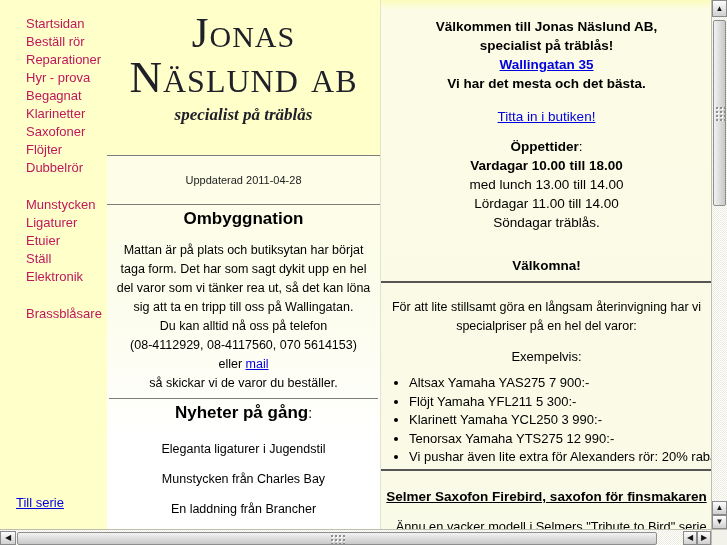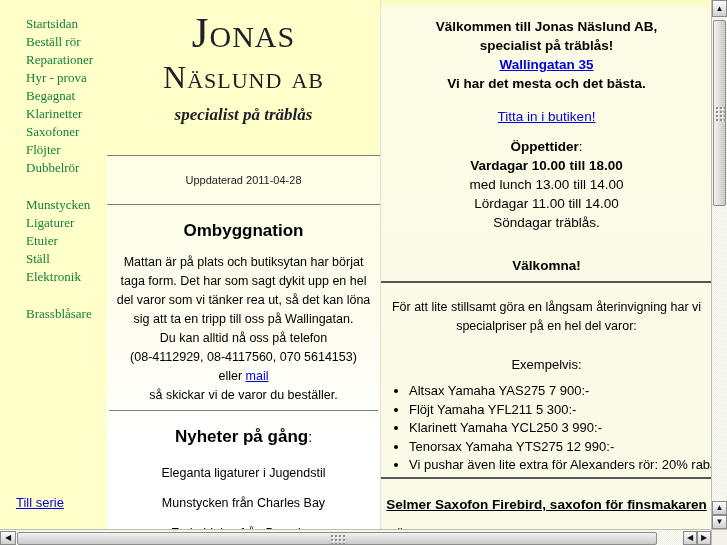--- a/index.html
+++ b/index.html
@@ -3,58 +3,58 @@
 <meta charset="utf-8">
 <style>
   html,body{margin:0;padding:0;background:#ffffff;}
   .screen{position:relative;width:727px;height:545px;overflow:hidden;
           font-family:"Liberation Sans",sans-serif;color:#000;background:#fff;}
 
   
   .sidebar{position:absolute;left:0;top:0;width:107px;height:529px;
            background:#ffffc9;box-sizing:border-box;padding:15px 0 0 26px;}
   .nav-group{margin:0 0 19px 0;}
-  .nav-item{font-size:13px;line-height:18px;white-space:nowrap;cursor:pointer;color:#15803d;font-family:Liberation Serif, serif;}
+  .nav-item{font-size:13px;line-height:18px;white-space:nowrap;cursor:pointer;color:#be185d;}
   .back-top{position:absolute;left:16px;top:495px;font-size:13px;
             color:#0000e0;text-decoration:underline;cursor:pointer;white-space:nowrap;}
 
   
   .center-col{position:absolute;left:107px;top:0;width:273px;height:529px;overflow:hidden;
               background:linear-gradient(180deg,#fdfde8 0px,#fdfde8 200px,#fdfdf0 330px,#ffffff 440px,#ffffff 100%);}
   .logo-box{height:156px;background:#ffffc9;border-bottom:1px solid #7d7d7d;
             text-align:center;box-sizing:border-box;padding-top:10px;}
   .logo-l1{font-family:"Liberation Serif",serif;font-variant:small-caps;
            font-size:43px;line-height:46px;letter-spacing:1px;color:#20202a;}
   .logo-l2{font-family:"Liberation Serif",serif;font-variant:small-caps;
-           font-size:32px;line-height:42px;letter-spacing:1px;color:#20202a;}
+           font-size:45px;line-height:42px;letter-spacing:1px;color:#20202a;}
   .logo-sub{font-family:"Liberation Serif",serif;font-style:italic;font-weight:700;
             font-size:17px;margin-top:7px;color:#20202a;}
   .updated-row{height:48px;line-height:48px;text-align:center;font-size:11px;color:#222;
                border-bottom:1px solid #7d7d7d;}
   .center-body{text-align:center;font-size:12.5px;line-height:19px;}
-  .c-heading{font-size:17px;font-weight:bold;margin:16px 0 0 0;line-height:19px;}
+  .c-heading{font-size:17px;font-weight:bold;margin:4px 0 0 0;line-height:19px;}
   .c-para{white-space:pre;margin-top:13px;}
   .inline-line{line-height:19px;}
   a.blue{color:#0000e0;text-decoration:underline;cursor:pointer;}
   .c-rule{border:0;border-top:1px solid #7d7d7d;margin:5px 2px 0 2px;}
   .news-item{margin-top:11px;line-height:19px;}
   .news-item.first{margin-top:17px;}
 
   
   .right-col{position:absolute;left:380px;top:0;width:331px;height:529px;overflow:hidden;
              border-left:1px solid #e2e2cf;box-sizing:content-box;
              background:linear-gradient(180deg,#fbfbbc 0px,#fcfce6 10px,#fafae6 300px,#fafae8 100%);}
   .r-narrow{width:331px;text-align:center;font-size:13.5px;line-height:19px;}
   .r-narrow .b{font-weight:bold;}
   .pad-top{padding-top:17px;}
   .mt14{margin-top:14px;} .mt11{margin-top:11px;} .mt9{margin-top:24px;}
   .r-rule{border:0;border-top:2px solid #565656;margin:6px 0 0 0;width:331px;}
   .r-wide{width:360px;text-align:center;}
   .promo{font-size:12.5px;line-height:19px;white-space:pre;margin-top:15px;}
-  .examples{font-size:13px;margin-top:19px;line-height:19px;}
+  .examples{font-size:13px;margin-top:11px;line-height:19px;}
   .prod-list{margin:8px 0 0 0;padding:0 0 0 28px;text-align:left;font-size:13px;line-height:18.5px;}
   .prod-list li{white-space:nowrap;list-style:disc;}
   .selmer-h{font-size:13.5px;font-weight:bold;text-decoration:underline;
             margin-top:16px;white-space:nowrap;cursor:pointer;}
   .selmer-p{font-size:12.8px;line-height:19px;white-space:pre;margin:11px 0 0 8px;}
 
   
   .checker{background-image:conic-gradient(#ffffff 25%,#ececdf 25% 50%,#ffffff 50% 75%,#ececdf 75%);
            background-size:2px 2px;}
   .vscroll{position:absolute;left:711px;top:0;width:16px;height:529px;box-sizing:border-box;

